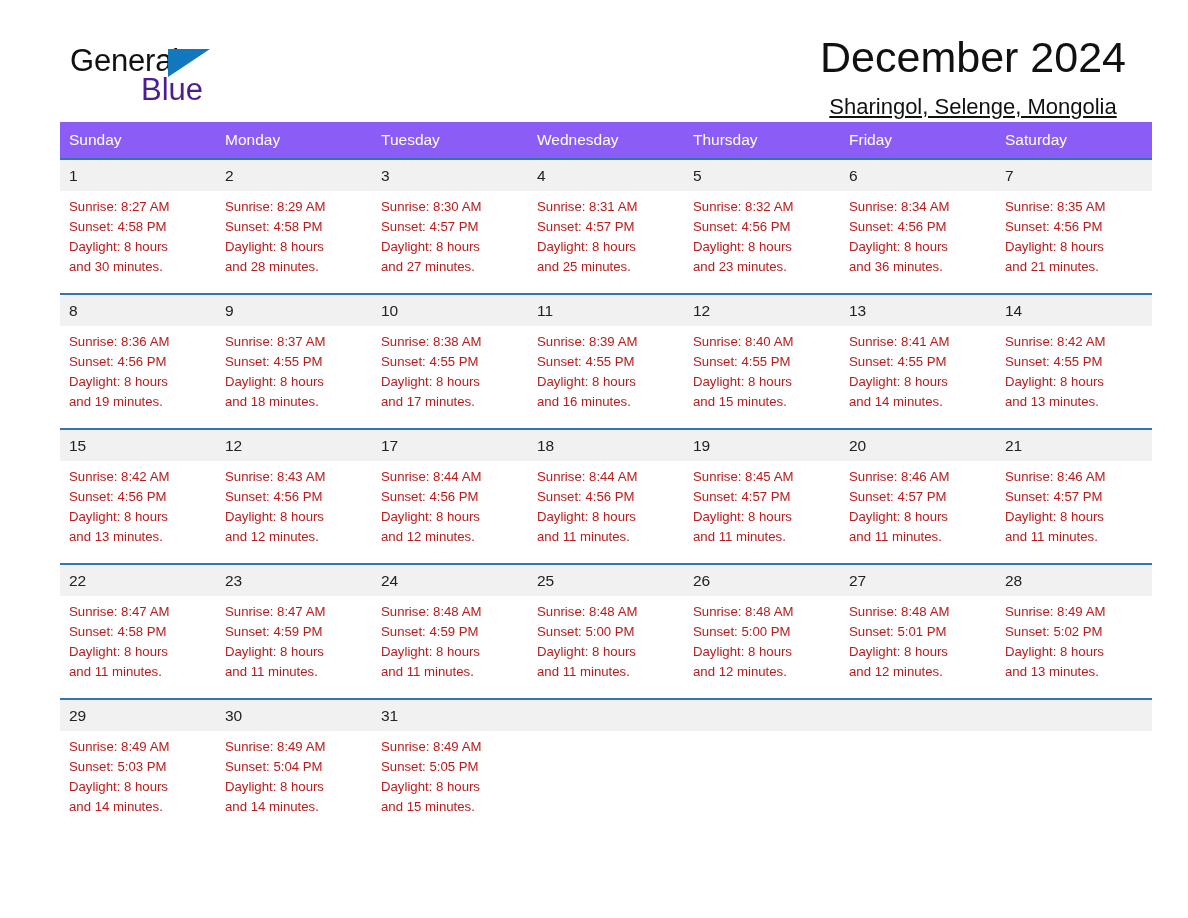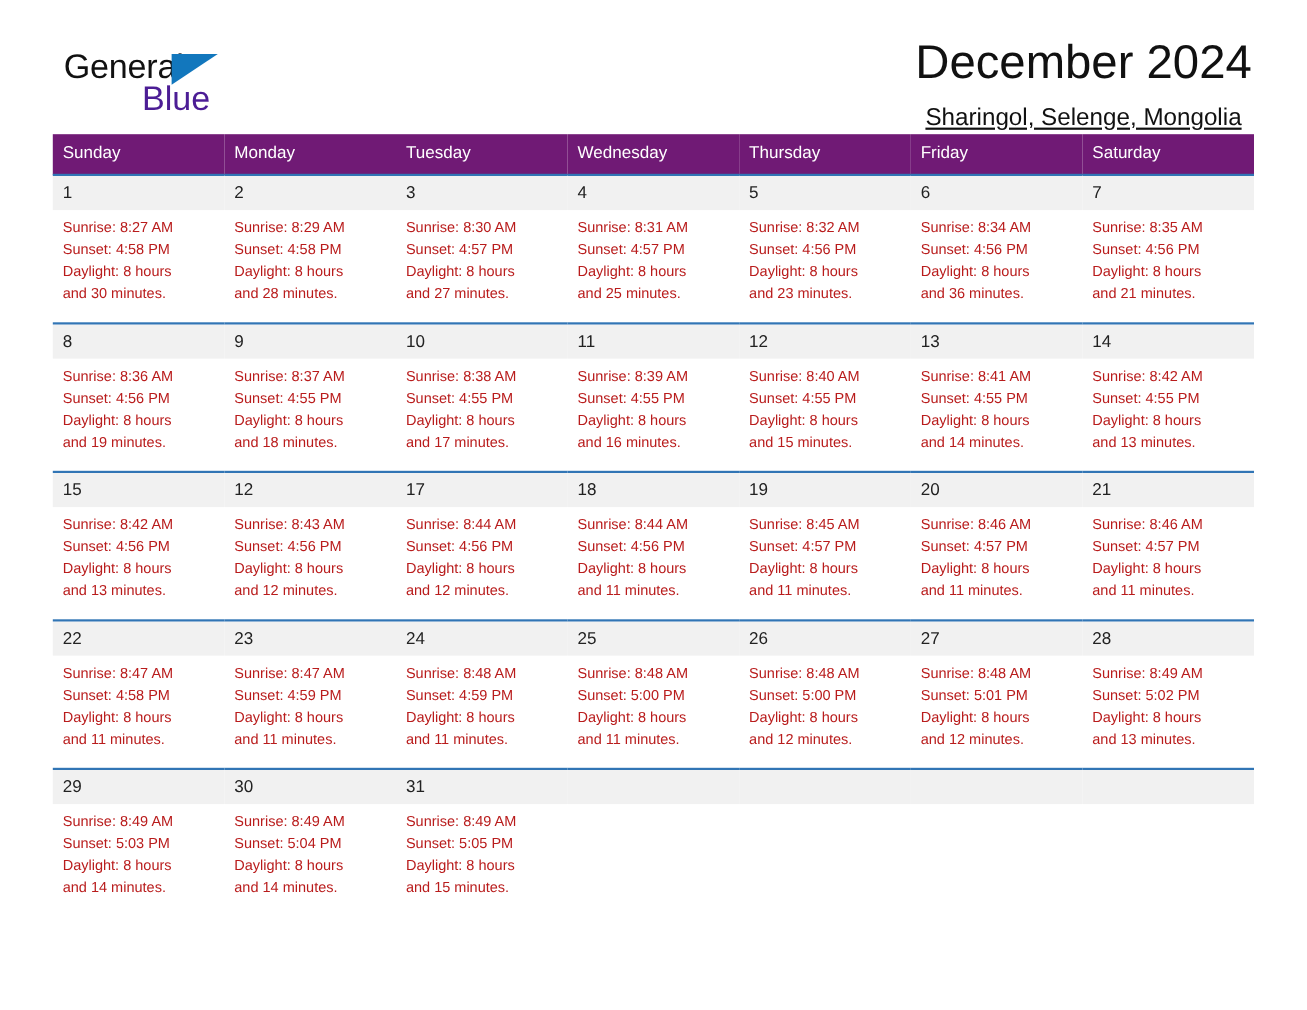--- a/index.html
+++ b/index.html
@@ -13,21 +13,21 @@
     height: 918px;
     font-family: "Liberation Sans", sans-serif;
     color: #1a1a1a;
     overflow: hidden;
   }
   .page {
     position: relative;
     width: 1188px;
     height: 918px;
     box-sizing: border-box;
-    padding: 0 48px;
+    padding: 0 60px;
   }
 
   
   .masthead {
     position: relative;
     height: 110px;
     display: flex;
     align-items: flex-start;
     justify-content: space-between;
   }
@@ -90,21 +90,21 @@
   }
 
   
   .calendar {
     width: 1092px;
     border-collapse: collapse;
     table-layout: fixed;
     margin-top: 12px;
   }
   .calendar th {
-    background: #701a75;
+    background: #8b5cf6;
     color: #ffffff;
     font-size: 15.5px;
     font-weight: normal;
     text-align: left;
     padding: 8px 0 9px 9px;
     height: 19px;
     vertical-align: middle;
   }
   .calendar td {
     vertical-align: top;

